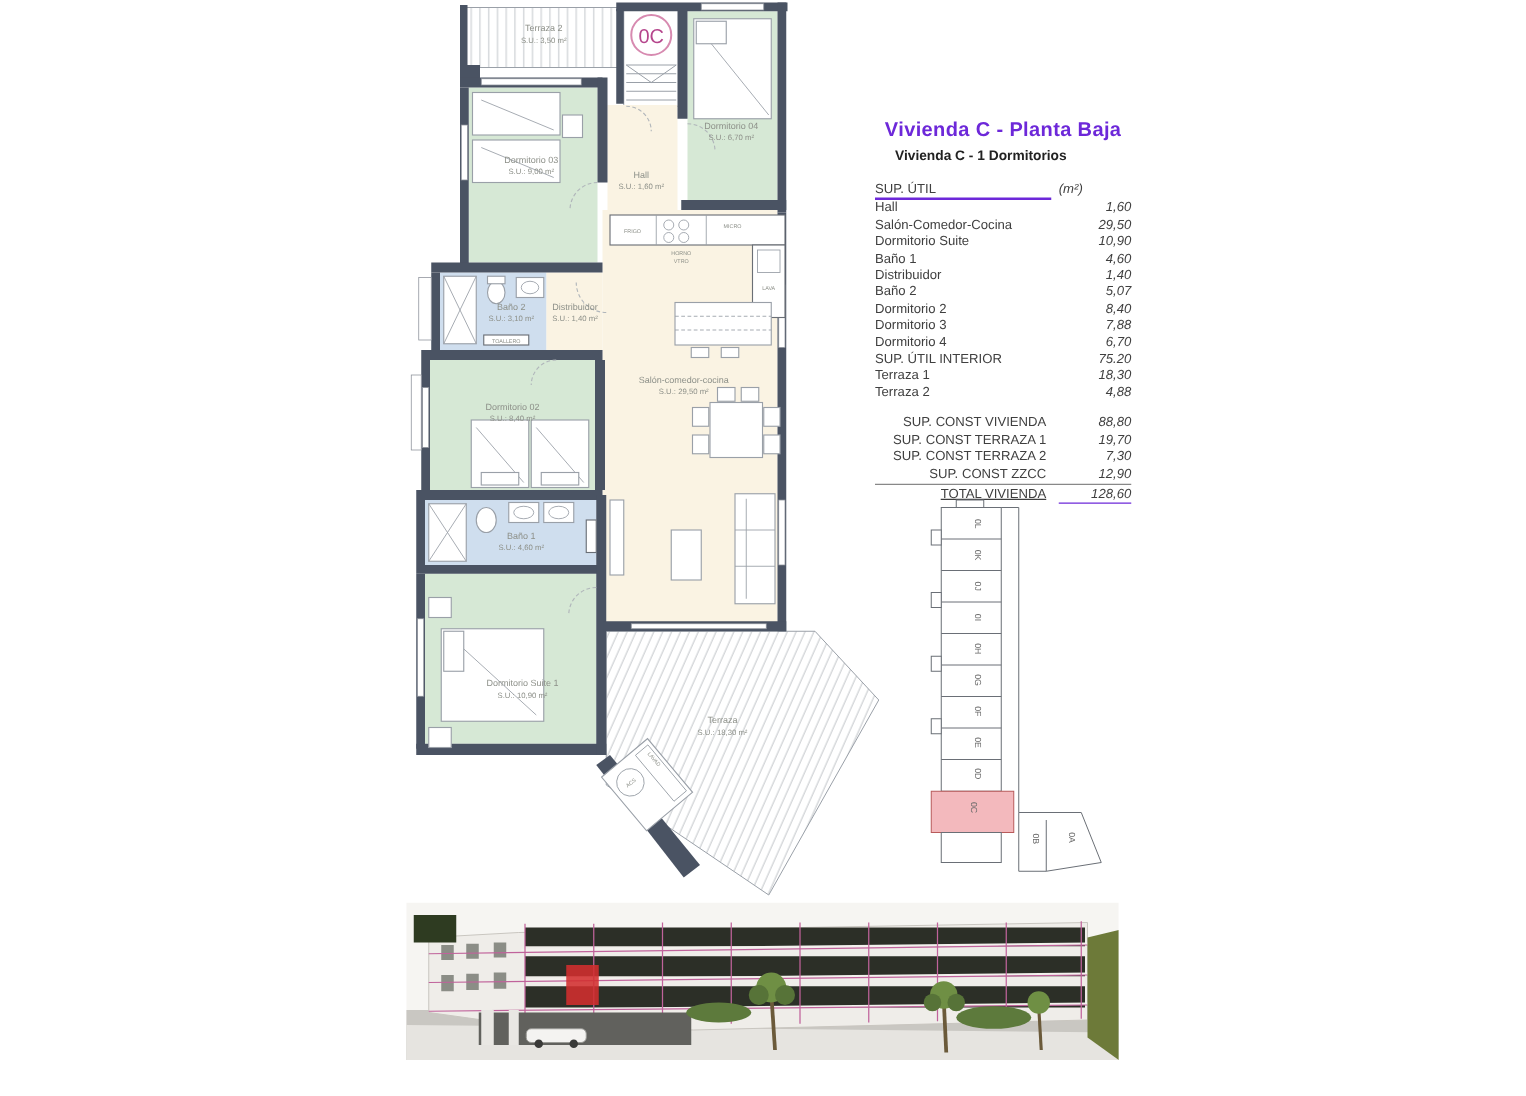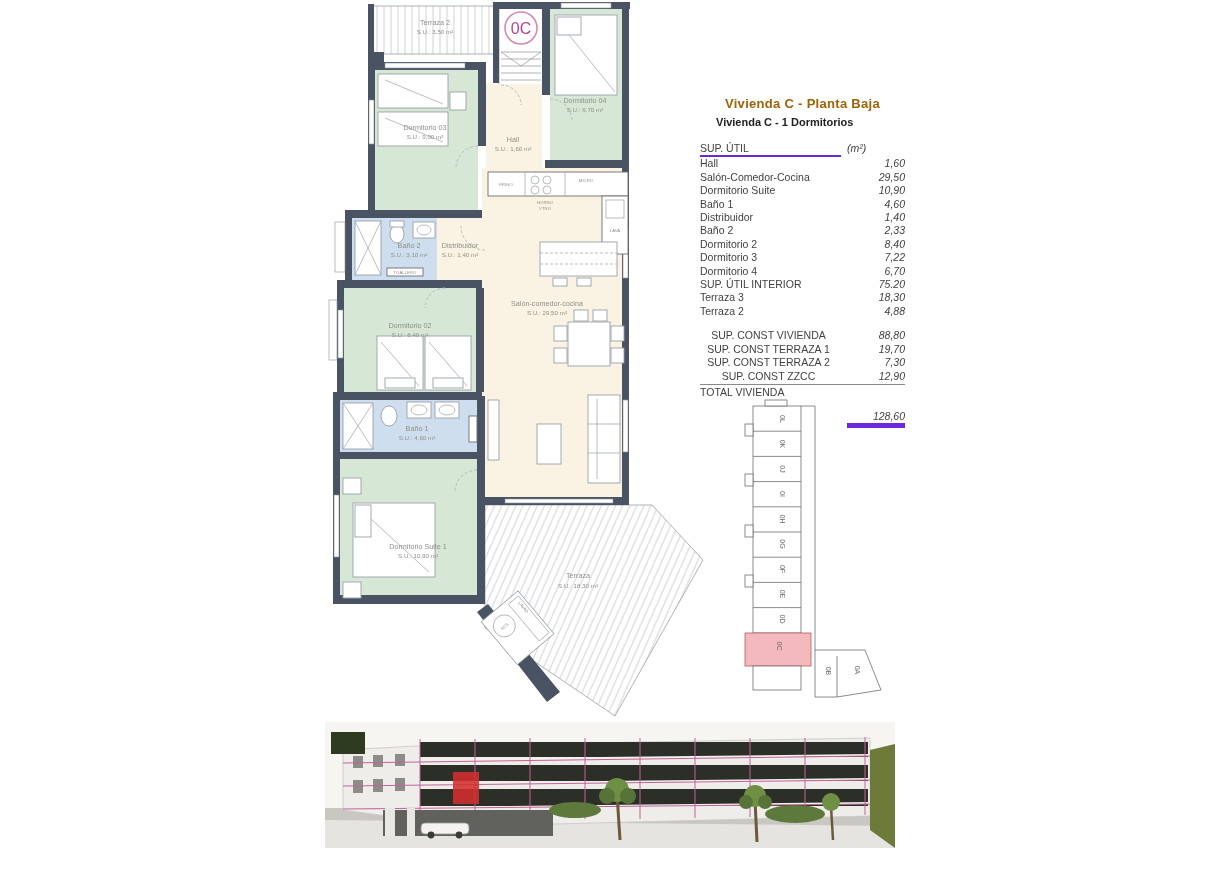--- a/index.html
+++ b/index.html
@@ -1,33 +1,33 @@
 <!DOCTYPE html>
 <html><head>
 <meta charset="utf-8">
 <style>
   html,body{margin:0;padding:0;background:#ffffff;}
   #sheet{position:relative;width:1221px;height:877px;background:#ffffff;overflow:hidden;
          font-family:"Liberation Sans", sans-serif;color:#3f3f3f;}
   .abs{position:absolute;}
   
   #info{left:700px;top:96px;width:205px;}
-  .title{font-size:13px;font-weight:bold;color:#a16207;text-align:center;letter-spacing:.3px;}
+  .title{font-size:16px;font-weight:bold;color:#6d28d9;text-align:center;letter-spacing:.3px;}
   .subtitle{font-size:11px;font-weight:bold;color:#222;margin-top:5px;margin-left:16px;}
   .table{margin-top:14px;font-size:10.5px;}
   .trow{display:flex;line-height:13.4px;}
   .tl{flex:1;}
   .tv{width:58px;text-align:right;font-style:italic;}
   .thead .tl{border-bottom:2px solid #6d28d9;}
   .thead .tv{text-align:left;padding-left:6px;}
   .sumblock{margin-top:11px;}
-  .sumrow .tl{text-align:center;padding-right:10px;}
+  .sumrow .tl{text-align:right;padding-right:10px;}
   .totrow{border-top:1px solid #888;margin-top:1px;padding-top:1px;}
-  .totrow .tl{padding-right:10px;}
-  .totrow .tv{border-bottom:5px solid #6d28d9;margin-top:24px;}
+  .totrow .tl{text-align:right;padding-right:10px;text-decoration:underline;}
+  .totrow .tv{border-bottom:1px solid #6d28d9;}
   svg text{font-family:"Liberation Sans", sans-serif;}
   .rname{font-size:7.2px;fill:#8d9089;text-anchor:middle;}
   .rarea{font-size:6.2px;fill:#8d9089;text-anchor:middle;}
   .fx{font-size:4.3px;fill:#8d9089;text-anchor:middle;}
   .ku{font-size:7px;fill:#6a6a6a;text-anchor:middle;}
   .wall{fill:#4a5363;}
   .furn{fill:#ffffff;stroke:#9aa0a8;stroke-width:0.9;}
   .furnl{stroke:#9aa0a8;stroke-width:0.7;fill:none;}
   .door{stroke:#b0b5ba;stroke-width:0.9;fill:none;stroke-dasharray:3,2;}
   .win{fill:#ffffff;stroke:#8a8f98;stroke-width:0.6;}
@@ -267,40 +267,40 @@
       <div class="trow">
           <span class="tl">Baño 1</span>
           <span class="tv">4,60</span>
         </div>
       <div class="trow">
           <span class="tl">Distribuidor</span>
           <span class="tv">1,40</span>
         </div>
       <div class="trow">
           <span class="tl">Baño 2</span>
-          <span class="tv">2,33</span>
+          <span class="tv">5,07</span>
         </div>
       <div class="trow">
           <span class="tl">Dormitorio 2</span>
           <span class="tv">8,40</span>
         </div>
       <div class="trow">
           <span class="tl">Dormitorio 3</span>
-          <span class="tv">7,22</span>
+          <span class="tv">7,88</span>
         </div>
       <div class="trow">
           <span class="tl">Dormitorio 4</span>
           <span class="tv">6,70</span>
         </div>
       <div class="trow">
           <span class="tl">SUP. ÚTIL INTERIOR</span>
           <span class="tv">75.20</span>
         </div>
       <div class="trow">
-          <span class="tl">Terraza 3</span>
+          <span class="tl">Terraza 1</span>
           <span class="tv">18,30</span>
         </div>
       <div class="trow">
           <span class="tl">Terraza 2</span>
           <span class="tv">4,88</span>
         </div>
 
       <div class="sumblock">
         <div class="trow sumrow">
             <span class="tl">SUP. CONST VIVIENDA</span>

